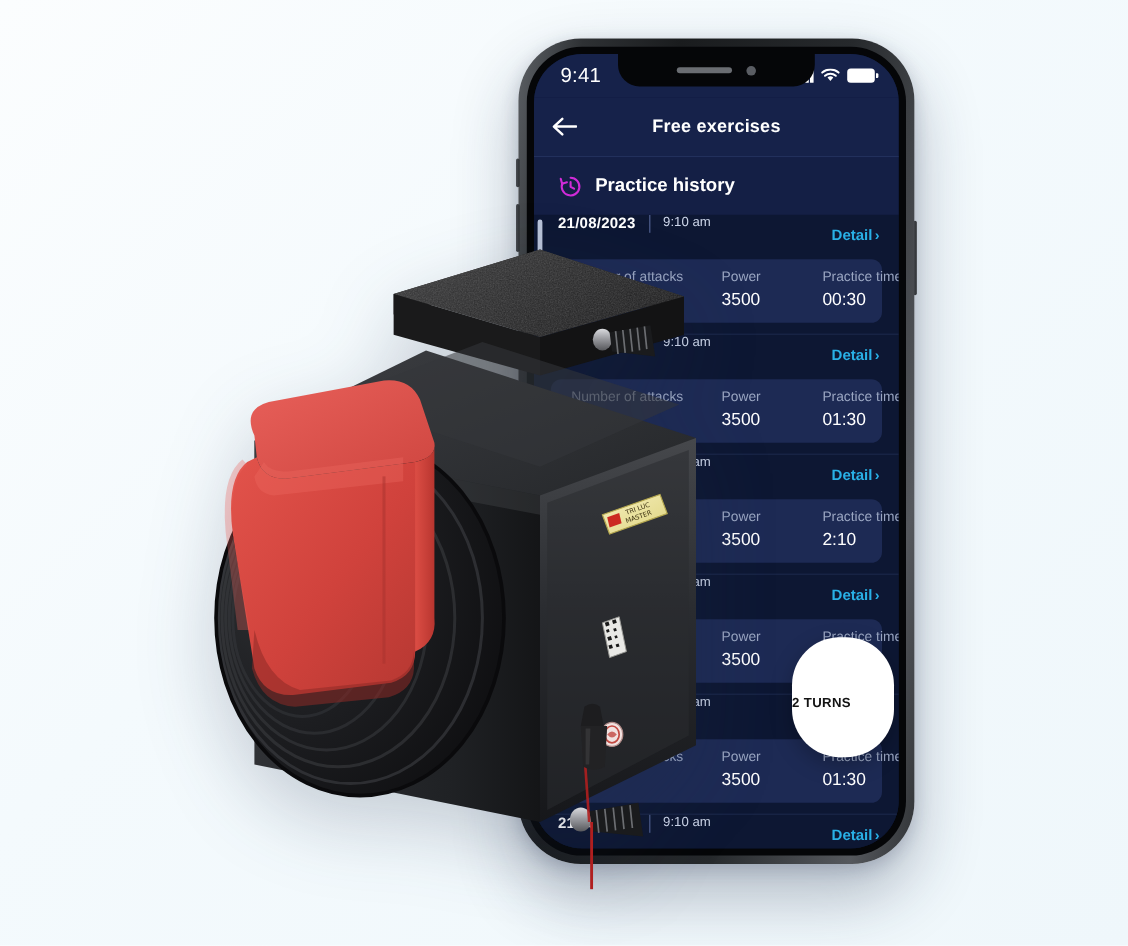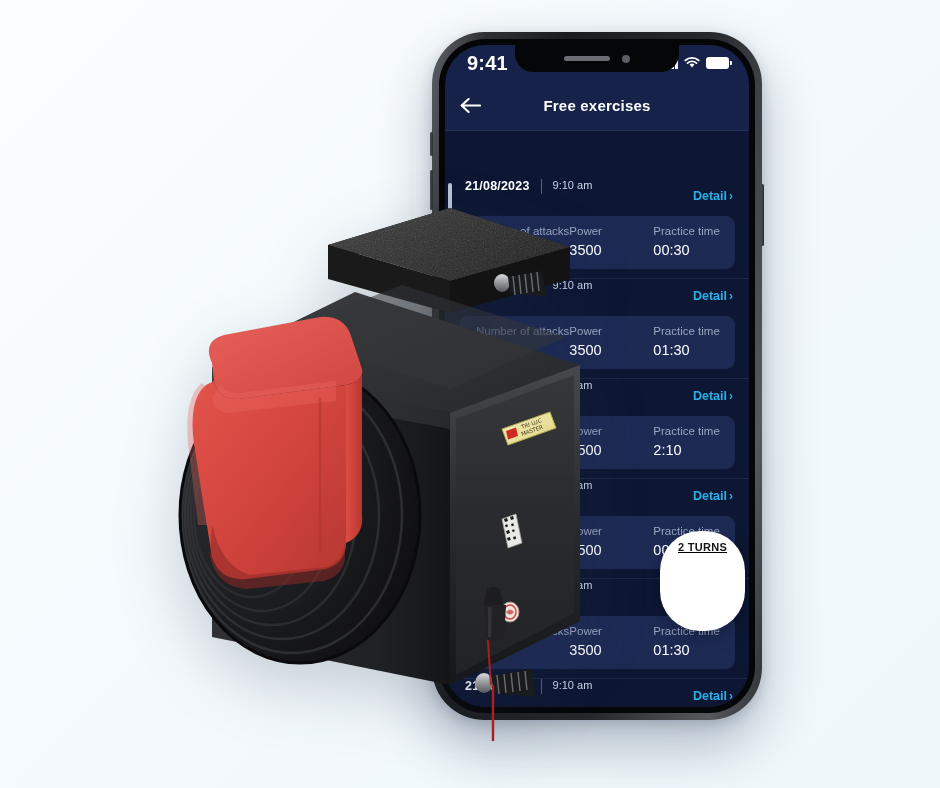--- a/index.html
+++ b/index.html
@@ -66,21 +66,21 @@
   }
 
   
   #status-bar {
     position: absolute; top: 0; left: 0; right: 0; height: 36px;
     display: flex; align-items: center; justify-content: space-between;
     padding: 0 20px 0 22px;
     color: #ffffff; z-index: 20;
     background: #16224a;
   }
-  #status-time { font-size: 20px; font-weight: bold; letter-spacing: .2px; }
+  #status-time { font-size: 17px; font-weight: normal; letter-spacing: .2px; }
   #status-icons { display: flex; align-items: center; gap: 6px; }
   .sig-bars { display: flex; align-items: flex-end; gap: 1.5px; height: 11px; }
   .sig-bars i { display: block; width: 3px; background: #fff; border-radius: .5px; }
   .sig-bars i:nth-child(1){height:4px;} .sig-bars i:nth-child(2){height:6px;}
   .sig-bars i:nth-child(3){height:8.5px;} .sig-bars i:nth-child(4){height:11px;}
   .batt {
     width: 23px; height: 11.5px; border-radius: 3px; background: #fff;
     position: relative;
   }
   .batt::after {
@@ -147,21 +147,21 @@
   }
   .chev { font-size: 12px; line-height: 1; }
   .entry-card {
     margin: 3px 14px 9px 14px;
     background: #1d2a54;
     border-radius: 9px;
     padding: 9px 0 11px 0;
     display: flex;
   }
   .stat { flex: 1; padding-left: 17px; }
-  .stat:nth-child(2) { flex: 0 0 84px; padding-left: 0; }
+  .stat:nth-child(2) { flex: 0 0 84px; padding-left: 0; margin-left: 32px; }
   .stat:nth-child(3) { flex: 0 0 108px; padding-left: 0; }
   .stat-label {
     color: #9aa6c2; font-size: 11.5px; margin-bottom: 5px;
     white-space: nowrap;
   }
   .stat-value { color: #ffffff; font-size: 14.5px; font-weight: normal; }
   .divider { height: 1px; background: #1b2749; margin: 0 0 0 0; }
 
   
   #scroll-pill {
@@ -172,24 +172,23 @@
   }
 
   
   #start-widget {
     position: absolute;
     right: 4px; bottom: 76px;
     width: 85px; height: 100px;
     background: #ffffff;
     border-radius: 40px;
     z-index: 40;
-    display: flex; flex-direction: column; align-items: center;
+    display: flex; flex-direction: row; align-items: center;
     padding-top: 10px;
     box-shadow: 0 6px 18px rgba(0,0,0,0.26);
-    text-decoration: underline;
   }
   #start-turns {
     color: #141414; font-size: 11px; font-weight: bold; letter-spacing: .3px;
   }
   #start-button {
     margin-top: 5px;
     width: 58px; height: 58px; border-radius: 50%;
     background: radial-gradient(circle at 40% 32%, #ff6a33 0%, #f4430f 58%, #e23705 100%);
     display: flex; align-items: center; justify-content: center;
     color: #ffffff; font-size: 14px; font-weight: bold;
@@ -247,20 +246,28 @@
 
     <div id="app-header">
       <div id="back-button">
         <svg width="21" height="17" viewBox="0 0 21 17">
           <path d="M20 8.5 H2.2 M8.6 2 L1.6 8.5 L8.6 15" stroke="#ffffff" stroke-width="2.1" fill="none" stroke-linecap="round" stroke-linejoin="round"></path>
         </svg>
       </div>
       <div id="nav-title">Free exercises</div>
     </div>
 
+    <div id="section-row">
+      <svg id="history-icon" viewBox="0 0 24 24">
+        <path d="M12 3.6 A8.4 8.4 0 1 1 4.3 8.6" stroke="#d02bd8" stroke-width="2" fill="none" stroke-linecap="round"></path>
+        <path d="M2.6 4.6 L3.9 9.2 L8.5 7.9" stroke="#d02bd8" stroke-width="2" fill="none" stroke-linecap="round" stroke-linejoin="round"></path>
+        <path d="M12 7.6 V12.2 L15.3 14" stroke="#d02bd8" stroke-width="2" fill="none" stroke-linecap="round" stroke-linejoin="round"></path>
+      </svg>
+      <div id="section-title">Practice history</div>
+    </div>
 
     <div id="list-scroll">
       <div id="scroll-pill"></div>
       <div id="list-body">
           <div class="entry">
             <div class="entry-head">
               <span class="entry-date">21/08/2023</span>
               <span class="entry-sep"></span>
               <span class="entry-time">9:10 am</span>
               <span class="entry-detail">

